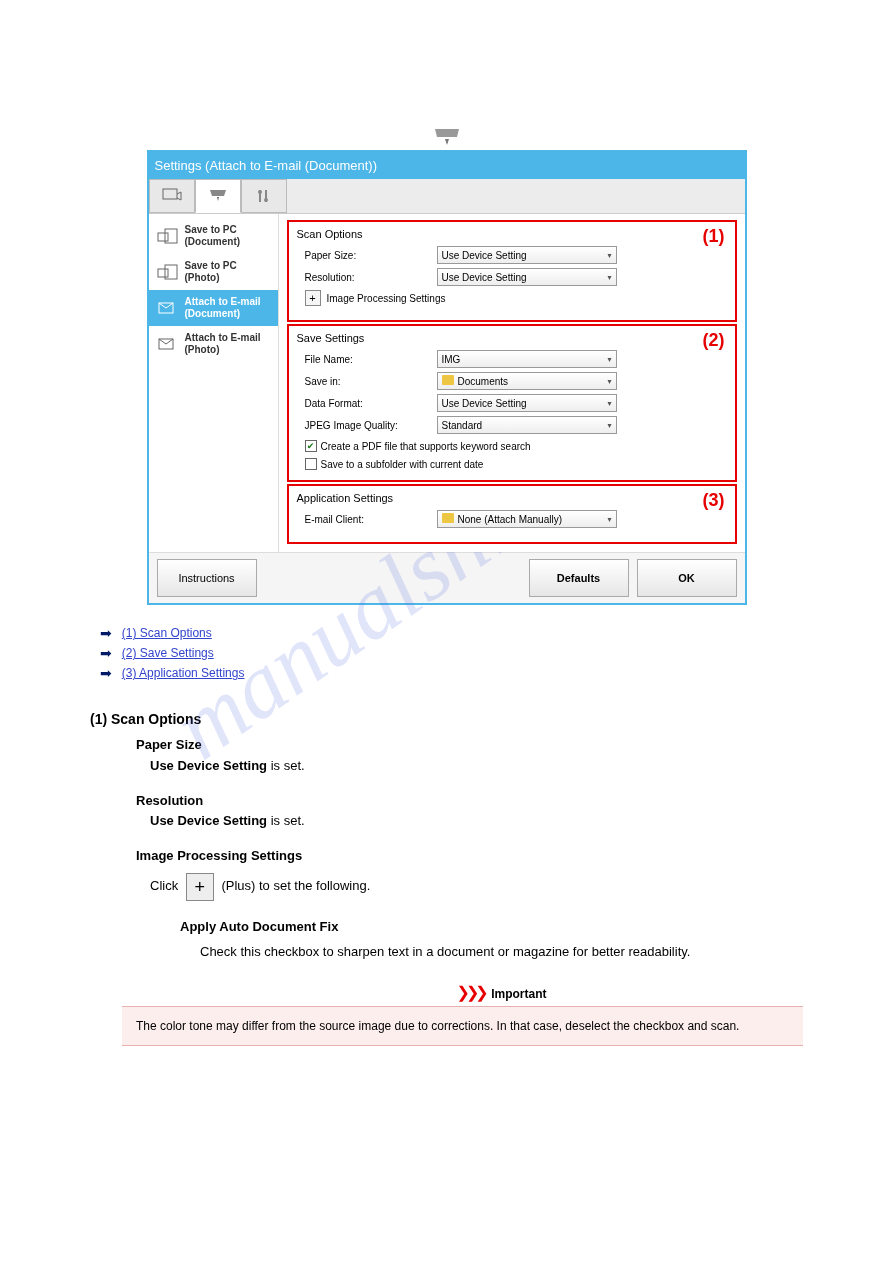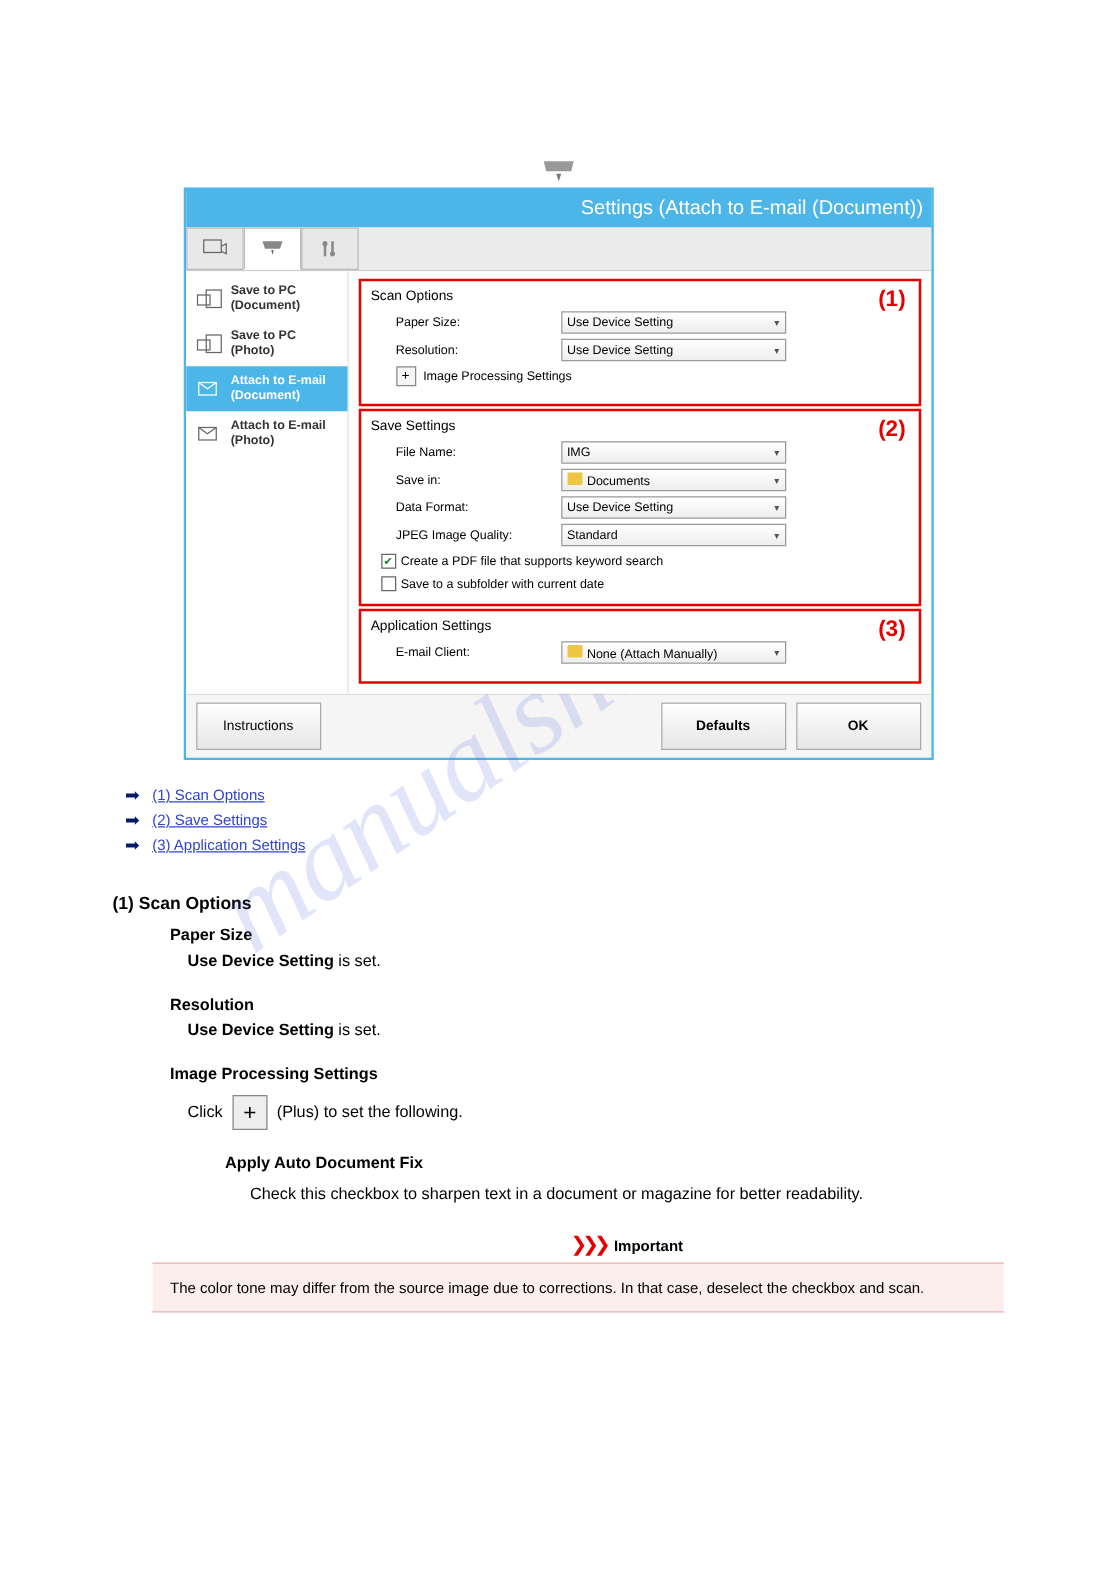--- a/index.html
+++ b/index.html
@@ -8,23 +8,23 @@
 
   .dialog {
     width: 600px;
     margin: 90px auto 20px auto;
     border: 2px solid #4db6e8;
     background: #f5f5f5;
   }
   .titlebar {
     background: #4db6e8;
     color: #fff;
-    text-align: right;
+    text-align: left;
     padding: 6px;
-    font-size: 16px;
+    font-size: 13px;
   }
   .tabstrip {
     background: #ececec;
     border-bottom: 1px solid #ccc;
     padding: 0;
     display: flex;
   }
   .tabbtn {
     width: 46px; height: 34px;
     border: 1px solid #bbb;
@@ -59,21 +59,21 @@
     padding: 6px 8px;
     position: relative;
   }
   .section-box {
     border: 2px solid #e60000;
     padding: 6px 8px 10px 8px;
     margin-bottom: 2px;
     position: relative;
   }
   .section-title { font-size: 11px; margin-bottom: 6px; }
-  .row { display: flex; align-items: center; margin: 4px 12px; font-size: 10px; }
+  .row { display: flex; align-items: center; margin: 4px 0; font-size: 10px; }
   .row-label { width: 140px; padding-left: 8px; }
   .row-input {
     flex: 0 0 180px;
     border: 1px solid #999;
     background: linear-gradient(#fff,#eee);
     height: 18px;
     font-size: 10px;
     padding: 0 4px;
     display: flex; align-items: center; justify-content: space-between;
   }

